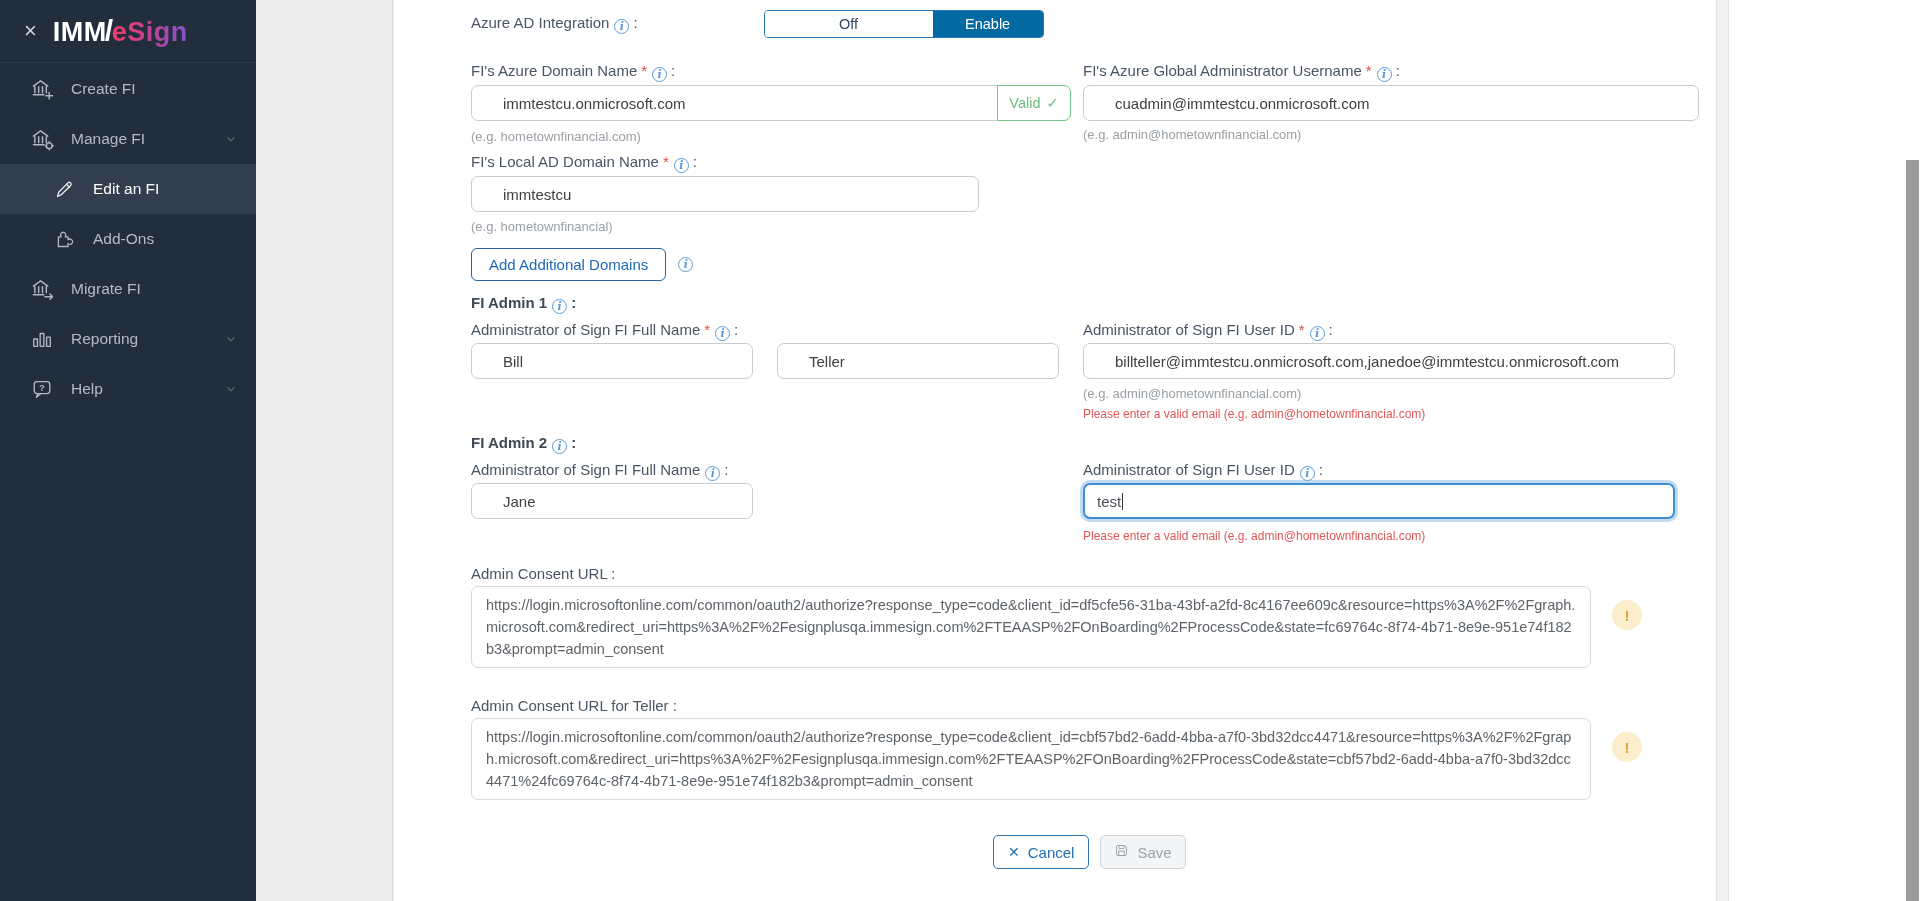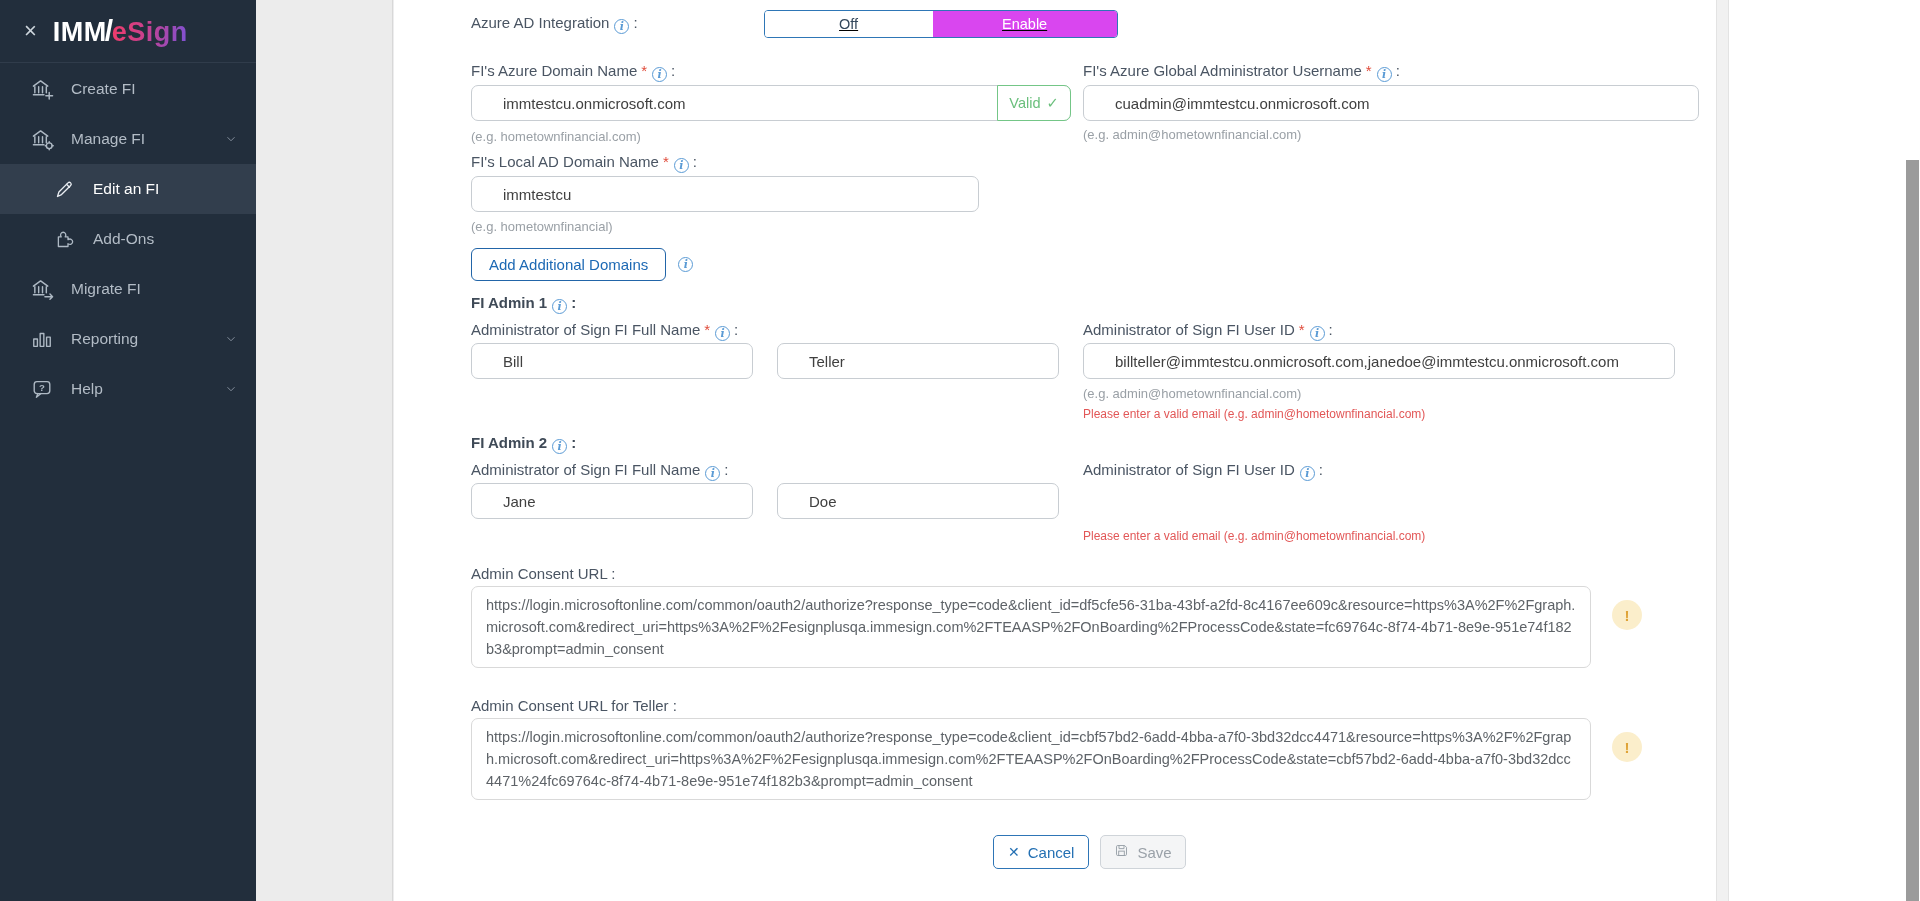--- a/index.html
+++ b/index.html
@@ -44,24 +44,24 @@
   .colon { margin-left:2px; }
   .info { display:inline-block; width:15px; height:15px; border:1px solid #5b9bd5; border-radius:50%;
     color:#5b9bd5; font:italic bold 11px/14px "DejaVu Serif", serif; text-align:center; margin:0 2px 0 5px;
     vertical-align:-2px; cursor:pointer; }
   .inp { height:36px; border:1px solid #c8cdd2; border-radius:7px; padding:0 31px; font-size:15px;
     font-family:"Liberation Sans",sans-serif; color:#404040; background:#fff; outline:none; }
   .helper { font-size:13px; color:#9aa0a6; }
   .error { font-size:12px; color:#e25757; }
 
   .r-toggle { top:10px; left:0; display:flex; align-items:center; }
-  .toggle { display:flex; width:354px; height:28px; border:1px solid #2e76b6; border-radius:4px;
-    overflow:hidden; margin-left:126px; cursor:pointer;text-decoration:underline; }
+  .toggle { display:flex; width:280px; height:28px; border:1px solid #2e76b6; border-radius:4px;
+    overflow:hidden; margin-left:126px; cursor:pointer; }
   .tg-off { width:168px; background:#fff; color:#33475b; display:flex; align-items:center; justify-content:center; font-size:14.5px; }
-  .tg-on { flex:1; background:#d946ef; color:#fff; display:flex; align-items:center; justify-content:center; font-size:14.5px; }
+  .tg-on { flex:1; background:#0369a1; color:#fff; display:flex; align-items:center; justify-content:center; font-size:14.5px; }
 
   .r-l1 { top:62px; left:0; width:1240px; }
   .lbl-right { position:absolute; left:612px; top:0; }
   .r-i1 { top:85px; left:0; width:1240px; height:36px; }
   .valid-wrap { position:absolute; left:0; top:0; width:600px; }
   .valid-wrap .inp { width:600px; }
   .valid-badge { position:absolute; right:0; top:0; width:74px; height:36px; background:#fff;
     border:1px solid #74c687; border-radius:0 7px 7px 0; color:#6abf7c; font-size:14.5px;
     display:flex; align-items:center; justify-content:center; gap:6px; }
   .inp-right1 { position:absolute; left:612px; top:0; width:616px; }
@@ -281,21 +281,24 @@
 
       <div class="row r-a2h">
         <span class="fihead"><span>FI Admin 2</span><span class="info">i</span><span class="colon">:</span></span>
       </div>
       <div class="row r-a2l">
         <span class="lbl"><span>Administrator of Sign FI Full Name</span><span class="info">i</span><span class="colon">:</span></span>
         <span class="lbl lbl-right"><span>Administrator of Sign FI User ID</span><span class="info">i</span><span class="colon">:</span></span>
       </div>
       <div class="row r-a2i">
         <input class="inp inp-fn" type="text" value="Jane" style="">
-        <input class="inp inp-ln" type="text" value="Doe" style="">
+        <div class="faux-input">
+            <span>test</span>
+            <span class="caret"></span>
+          </div>
       </div>
       <div class="row r-a2err">
         <span class="error">Please enter a valid email (e.g. admin@hometownfinancial.com)</span>
       </div>
 
       <div class="row r-c1l">
         <span class="lbl">Admin Consent URL :</span>
       </div>
       <div class="row url-row r-c1b">
         <div class="url-box">https://login.microsoftonline.com/common/oauth2/authorize?response_type=code&amp;client_id=df5cfe56-31ba-43bf-a2fd-8c4167ee609c&amp;resource=https%3A%2F%2Fgraph.microsoft.com&amp;redirect_uri=https%3A%2F%2Fesignplusqa.immesign.com%2FTEAASP%2FOnBoarding%2FProcessCode&amp;state=fc69764c-8f74-4b71-8e9e-951e74f182b3&amp;prompt=admin_consent</div>

